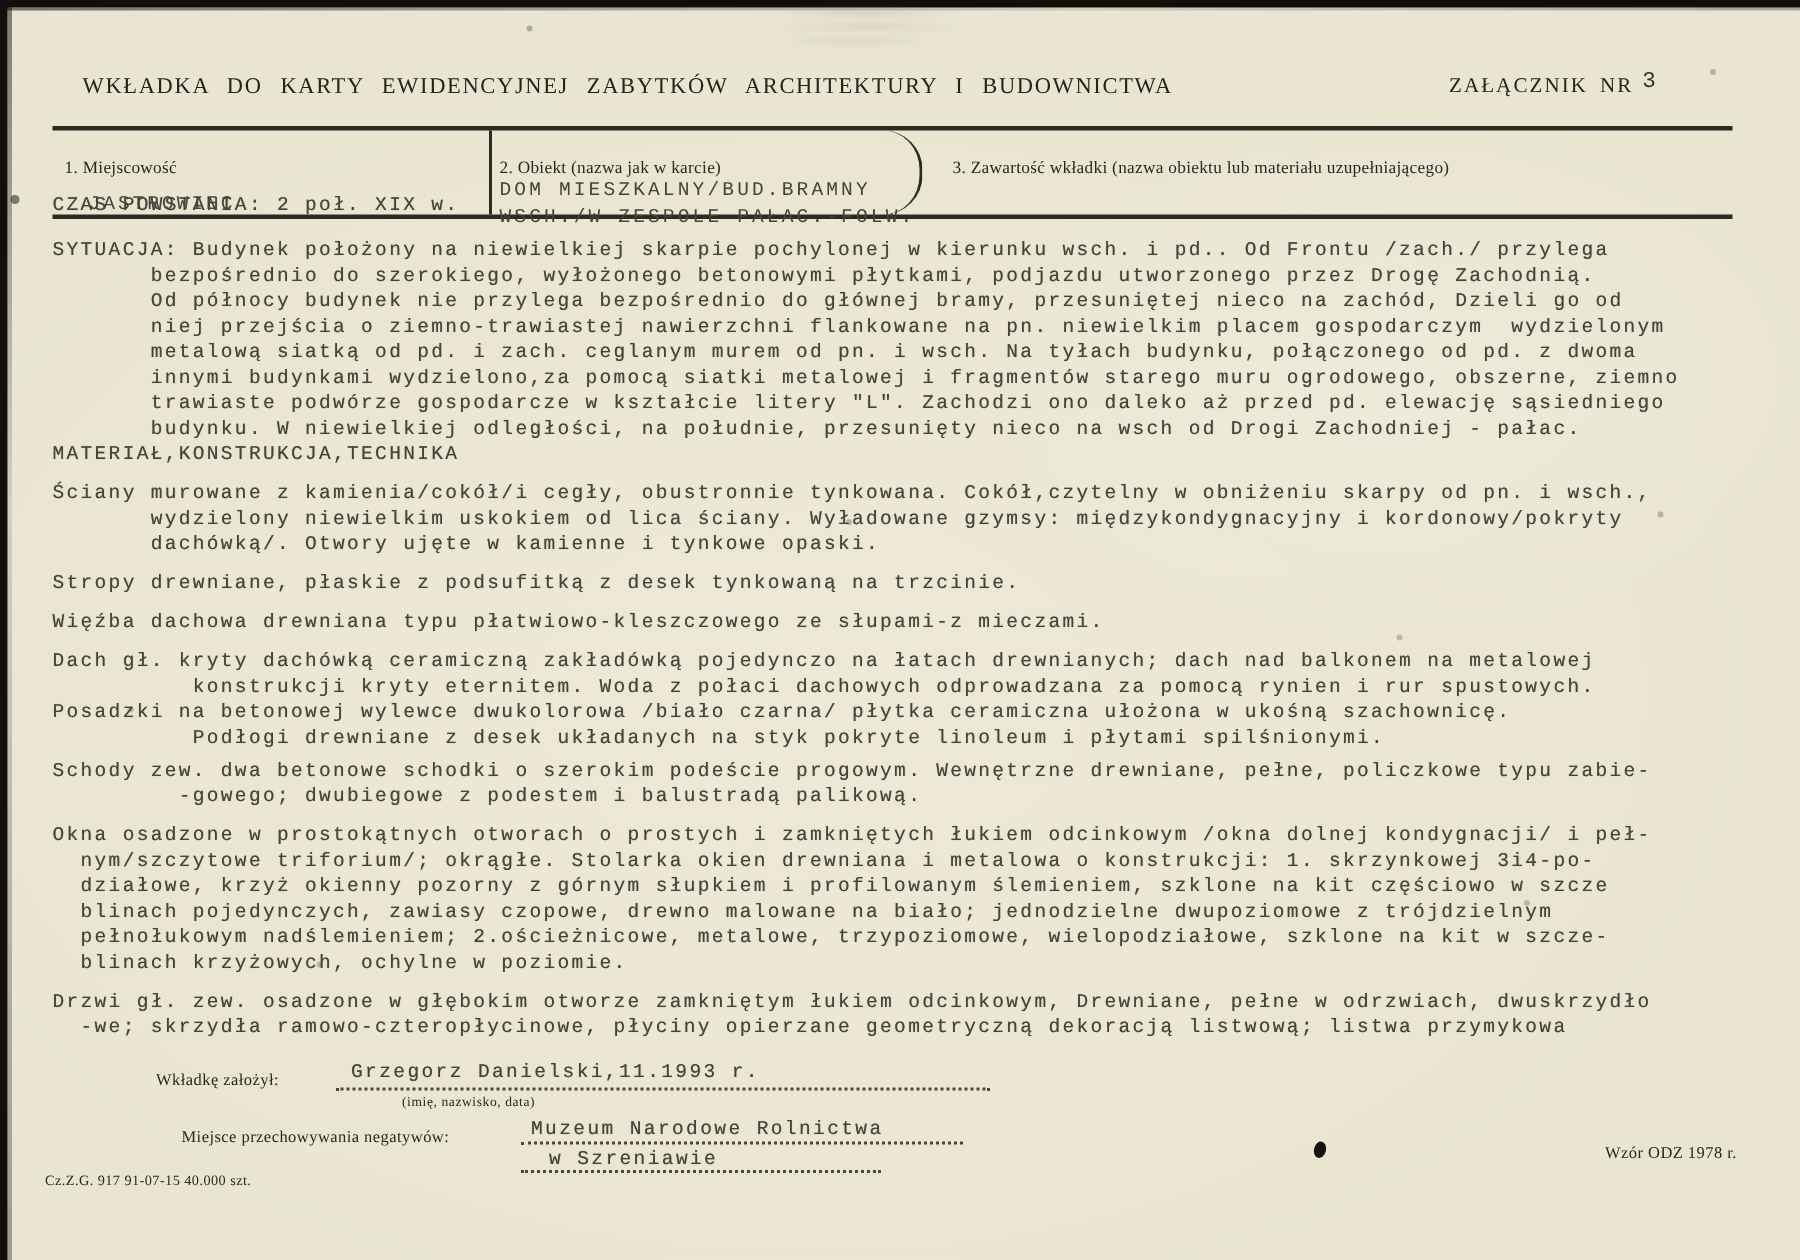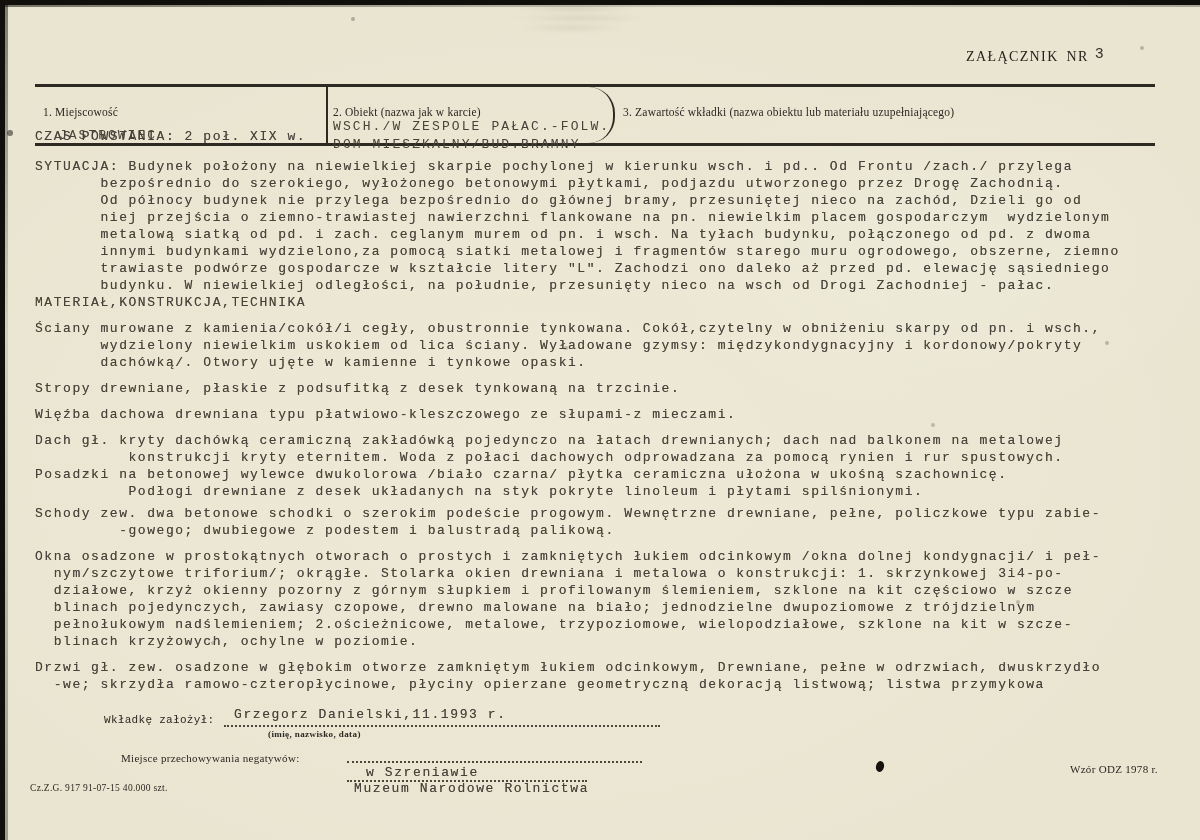--- a/index.html
+++ b/index.html
@@ -37,21 +37,21 @@
   .page-title{position:absolute;left:55px;top:50px;font-size:15px;letter-spacing:1.1px;word-spacing:7px;color:#26231e;}
   .attachment{position:absolute;left:966px;top:49px;font-size:14px;letter-spacing:1.4px;word-spacing:3px;color:#26231e;}
   .attachment .att-no{font-family:"Liberation Mono",monospace;font-size:15px;position:relative;top:-3px;left:6px;color:#33302a;}
 
   
   .record-table{position:absolute;left:35px;top:84px;width:1120px;height:56px;
     border-top:3px solid #2c2a23;border-bottom:3px solid #2c2a23;display:flex;box-sizing:content-box;}
   .rt-col{position:relative;height:100%;box-sizing:border-box;}
   .rt-col1{width:293px;border-right:2px solid #2c2a23;}
   .rt-col2{width:287px;border-right:2px solid #2c2a23;border-radius:26px;}
-  .rt-col3{flex:1;}
+  .rt-col3{flex:1;padding-left:12px;}
   .col-header{font-size:11.5px;color:#2a2722;padding:4px 6px 0 8px;letter-spacing:.2px;margin-top:15px;}
   .typed{font-family:"Liberation Mono",monospace;color:#46423a;}
   .rt-col1 .typed{display:block;margin:10px 0 0 24px;font-size:13px;letter-spacing:2px;font-family:Liberation Mono, monospace;}
   .rt-col2 .col-header{padding-left:5px;}
   .rt-col2 .typed{display:block;margin-left:5px;font-size:13px;letter-spacing:2.1px;line-height:18px;}
   .rt-col3 .typed{display:block;margin:13px 0 0 12px;font-size:13px;letter-spacing:2px;}
 
   
   .body-text{position:absolute;left:35px;top:128px;width:1130px;}
   .para{white-space:pre;font-family:"Liberation Mono",monospace;font-size:13px;
@@ -73,32 +73,33 @@
 <body>
 
 <div class="page">
 
   <div class="edge-top"></div>
   <div class="edge-left"></div>
   <div class="ghost-stamp"></div>
   <div class="paper-specks"></div>
   <div class="ink-dot"></div>
 
+  <div class="page-title">WKŁADKA DO KARTY EWIDENCYJNEJ ZABYTKÓW ARCHITEKTURY I BUDOWNICTWA</div>
 
   <div class="attachment"><span>ZAŁĄCZNIK NR</span><span class="att-no">3</span></div>
 
   <div class="record-table">
     <div class="rt-col rt-col1">
       <div class="col-header">1. Miejscowość</div>
       <span class="typed">JASTROWIEC</span>
     </div>
     <div class="rt-col rt-col2">
       <div class="col-header">2. Obiekt (nazwa jak w karcie)</div>
+      <span class="typed">DOM MIESZKALNY/BUD.BRAMNY</span>
       <span class="typed">WSCH./W ZESPOLE PAŁAC.-FOLW.</span>
-      <span class="typed">DOM MIESZKALNY/BUD.BRAMNY</span>
     </div>
     <div class="rt-col rt-col3">
       <div class="col-header">3. Zawartość wkładki (nazwa obiektu lub materiału uzupełniającego)</div>
     </div>
   </div>
 
   <div class="body-text">
       <div class="para">CZAS POWSTANIA: 2 poł. XIX w.</div>
       <div class="para">SYTUACJA: Budynek położony na niewielkiej skarpie pochylonej w kierunku wsch. i pd.. Od Frontu /zach./ przylega
        bezpośrednio do szerokiego, wyłożonego betonowymi płytkami, podjazdu utworzonego przez Drogę Zachodnią.
@@ -123,27 +124,27 @@
       <div class="para">Okna osadzone w prostokątnych otworach o prostych i zamkniętych łukiem odcinkowym /okna dolnej kondygnacji/ i peł-
   nym/szczytowe triforium/; okrągłe. Stolarka okien drewniana i metalowa o konstrukcji: 1. skrzynkowej 3i4-po-
   działowe, krzyż okienny pozorny z górnym słupkiem i profilowanym ślemieniem, szklone na kit częściowo w szcze
   blinach pojedynczych, zawiasy czopowe, drewno malowane na biało; jednodzielne dwupoziomowe z trójdzielnym
   pełnołukowym nadślemieniem; 2.ościeżnicowe, metalowe, trzypoziomowe, wielopodziałowe, szklone na kit w szcze-
   blinach krzyżowych, ochylne w poziomie.</div>
       <div class="para">Drzwi gł. zew. osadzone w głębokim otworze zamkniętym łukiem odcinkowym, Drewniane, pełne w odrzwiach, dwuskrzydło
   -we; skrzydła ramowo-czteropłycinowe, płyciny opierzane geometryczną dekoracją listwową; listwa przymykowa</div>
     </div>
 
-  <div class="f-label" style="left:104px;top:714px;font-family:Liberation Mono, monospace;">Wkładkę założył:</div>
+  <div class="f-label" style="left:104px;top:714px;">Wkładkę założył:</div>
   <div class="f-typed" style="left:234px;top:707px;">Grzegorz Danielski,11.1993 r.</div>
   <div class="dotline" style="left:224px;top:725px;width:436px;"></div>
-  <div class="f-caption" style="left:268px;top:729px;font-weight:bold;">(imię, nazwisko, data)</div>
+  <div class="f-caption" style="left:268px;top:729px;">(imię, nazwisko, data)</div>
 
   <div class="f-label" style="left:121px;top:752px;">Miejsce przechowywania negatywów:</div>
-  <div class="f-typed" style="left:354px;top:781px;">Muzeum Narodowe Rolnictwa</div>
+  <div class="f-typed" style="left:354px;top:745px;">Muzeum Narodowe Rolnictwa</div>
   <div class="dotline" style="left:347px;top:761px;width:295px;"></div>
   <div class="f-typed" style="left:366px;top:765px;">w Szreniawie</div>
   <div class="dotline" style="left:347px;top:780px;width:240px;"></div>
 
   <div class="print-code">Cz.Z.G. 917 91-07-15 40.000 szt.</div>
   <div class="form-model">Wzór ODZ 1978 r.</div>
 
 </div>
 
 </body></html>

